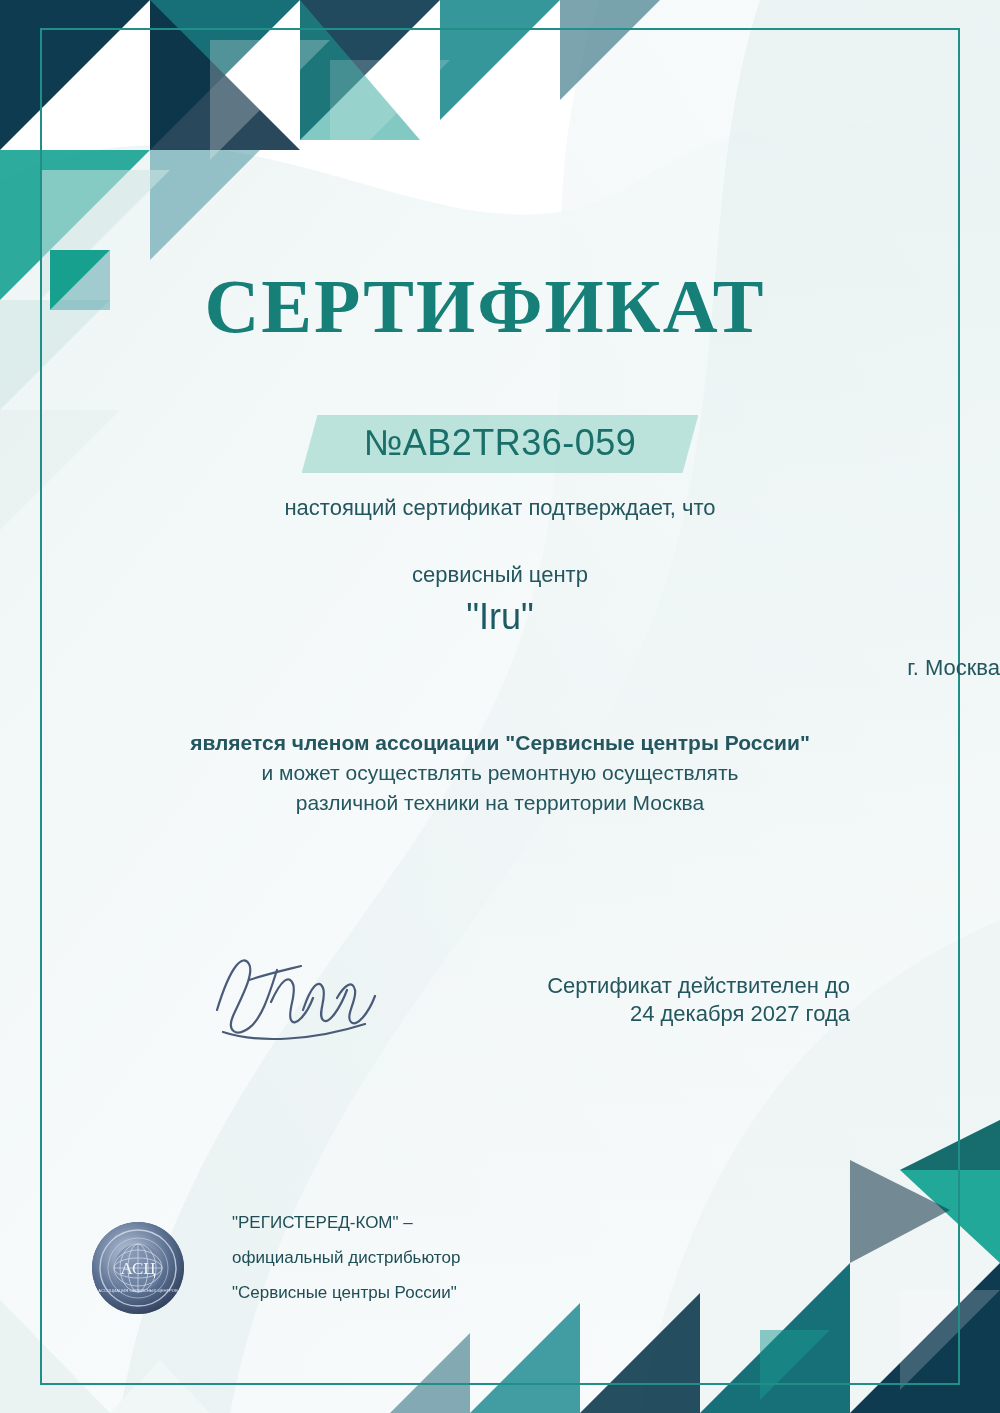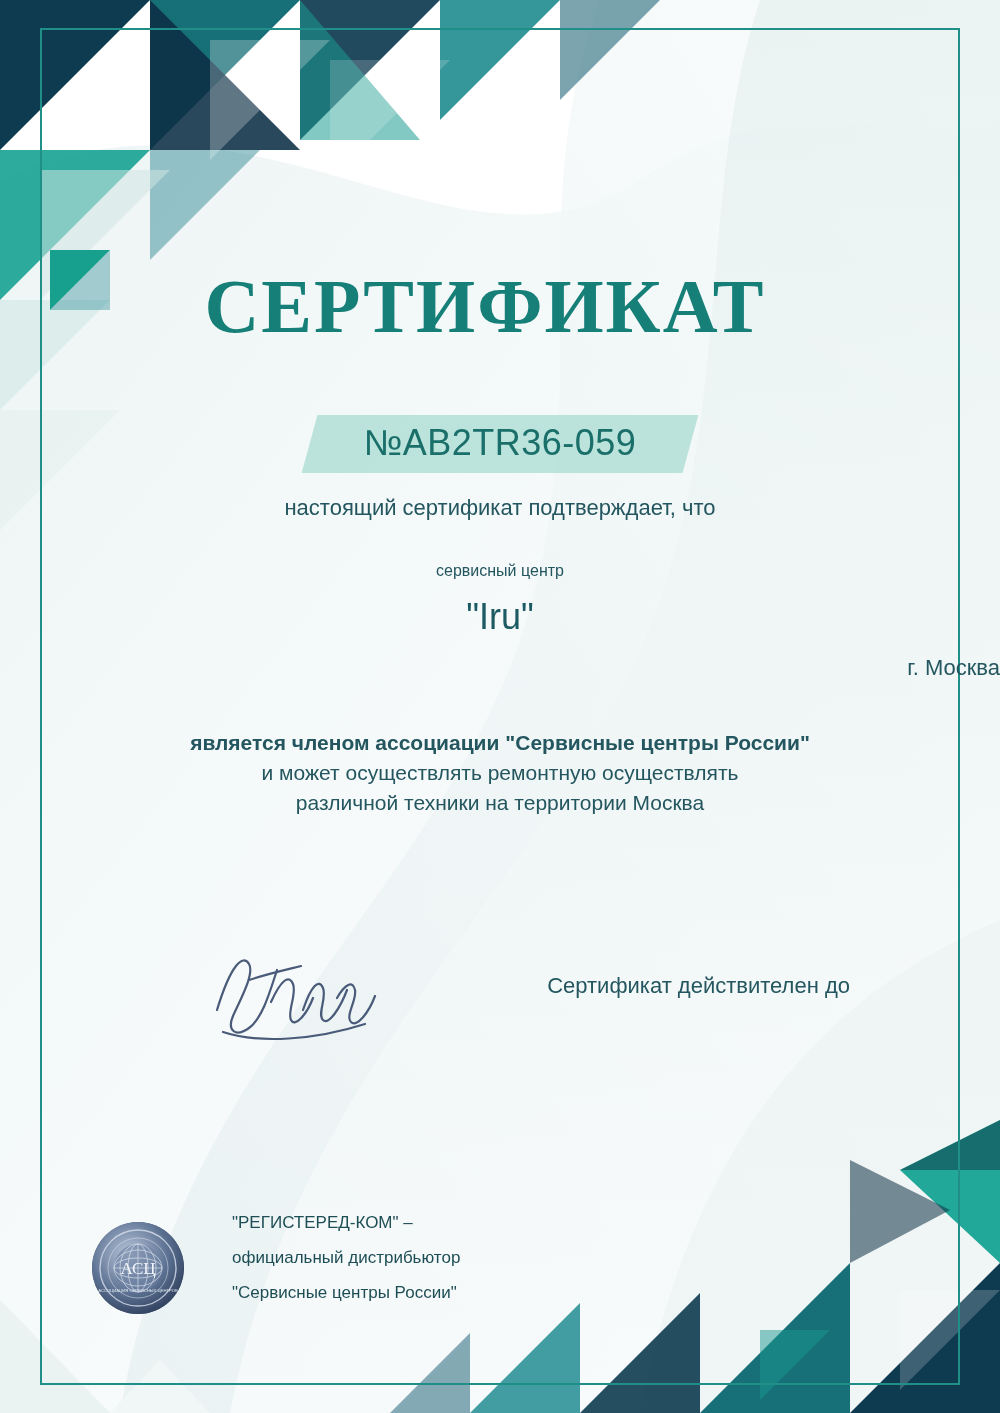--- a/index.html
+++ b/index.html
@@ -101,21 +101,21 @@
     font-size: 22px;
     color: #24565f;
   }
 
   .line-org-type {
     position: absolute;
     top: 562px;
     left: 0;
     width: 1000px;
     text-align: center;
-    font-size: 16px;
+    font-size: 22px;
     color: #24565f;
   }
 
   .line-org-name {
     position: absolute;
     top: 596px;
     left: 0;
     width: 1000px;
     text-align: center;
     font-size: 36px;
@@ -278,20 +278,21 @@
         <path d="M44,40 C62,34 80,30 96,26"></path>
         <path d="M66,62 C76,40 84,34 88,44 C92,54 82,72 86,80 C90,88 102,74 108,58"></path>
         <path d="M98,70 C106,46 114,38 118,48 C122,58 112,74 118,80 C124,86 136,66 142,50"></path>
         <path d="M132,58 C140,44 148,40 150,50 C152,60 140,76 146,82 C152,88 164,72 170,56"></path>
         <path d="M18,92 C54,104 110,100 160,84"></path>
       </g>
     </svg>
 
     <div class="valid-block">
       <div>Сертификат действителен до</div>
+      <div>24 декабря 2027 года</div>
     </div>
 
     <svg class="seal" viewBox="0 0 100 100" xmlns="http://www.w3.org/2000/svg">
       <defs>
         <radialGradient id="sealg" cx="40%" cy="35%" r="70%">
           <stop offset="0%" stop-color="#b9c6da"></stop>
           <stop offset="60%" stop-color="#5d7293"></stop>
           <stop offset="100%" stop-color="#2f3f5c"></stop>
         </radialGradient>
       </defs>

